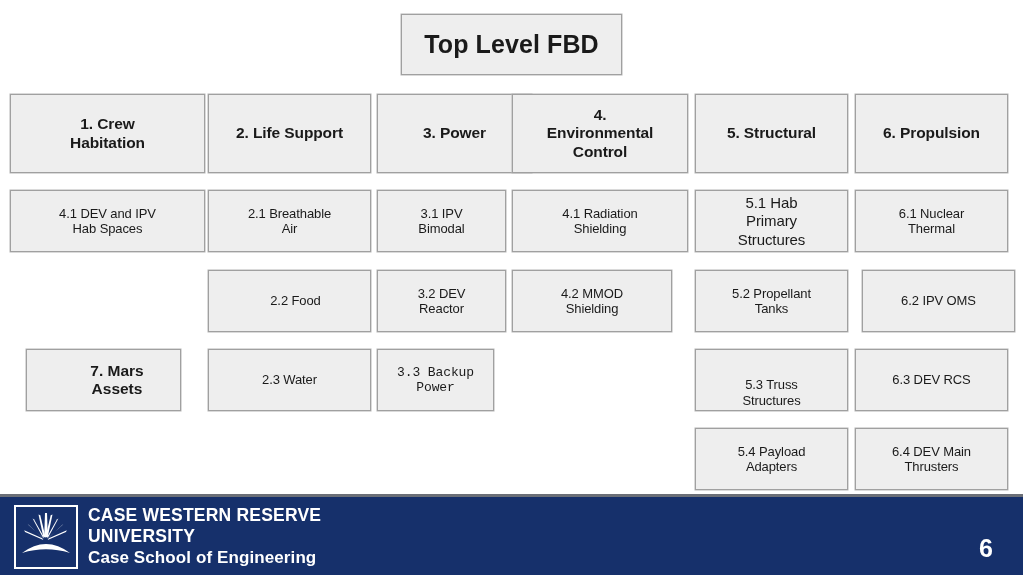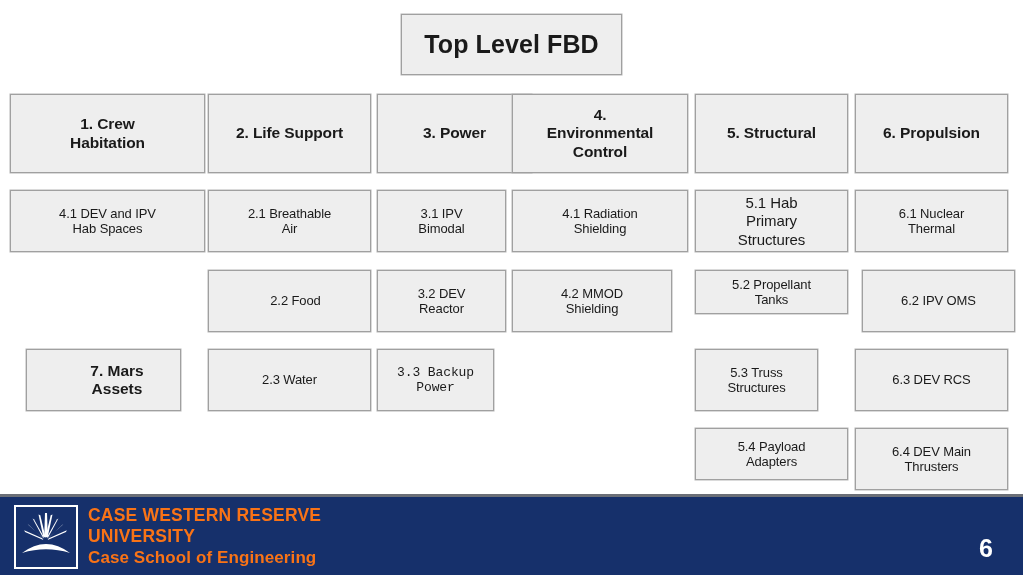--- a/index.html
+++ b/index.html
@@ -87,21 +87,21 @@
     height: 64px;
     border: 2px solid #ffffff;
     background: #16306b;
     overflow: hidden;
   }
 
   .footer-wordmark {
     position: absolute;
     left: 88px;
     top: 8px;
-    color: #f97316;
+    color: #ffffff;
     font-weight: bold;
     line-height: 1.22;
   }
 
   .wm-line1, .wm-line2 {
     font-size: 17.5px;
     letter-spacing: 0.2px;
   }
 
   .wm-line3 {
@@ -185,29 +185,29 @@
   </div>
 
   <div class="box header-box" style="left:695px; top:94px; width:153px; height:79px;">
     <span class="box-text">5. Structural</span>
   </div>
   <div class="box sub-box overflow-box" style="left:695px; top:190px; width:153px; height:62px;">
     <span class="box-text">5.1 Hab
 Primary
 Structures</span>
   </div>
-  <div class="box sub-box" style="left:695px; top:270px; width:153px; height:44px;">
+  <div class="box sub-box" style="left:695px; top:270px; width:153px; height:62px;">
     <span class="box-text">5.2 Propellant
 Tanks</span>
   </div>
-  <div class="box sub-box" style="left:695px; top:349px; width:123px; height:62px;">
+  <div class="box sub-box" style="left:695px; top:349px; width:153px; height:62px;align-items:flex-end;">
     <span class="box-text">5.3 Truss
 Structures</span>
   </div>
-  <div class="box sub-box" style="left:695px; top:428px; width:153px; height:52px;">
+  <div class="box sub-box" style="left:695px; top:428px; width:153px; height:62px;">
     <span class="box-text">5.4 Payload
 Adapters</span>
   </div>
 
   <div class="box header-box" style="left:855px; top:94px; width:153px; height:79px;">
     <span class="box-text">6. Propulsion</span>
   </div>
   <div class="box sub-box" style="left:855px; top:190px; width:153px; height:62px;">
     <span class="box-text">6.1 Nuclear
 Thermal</span>

